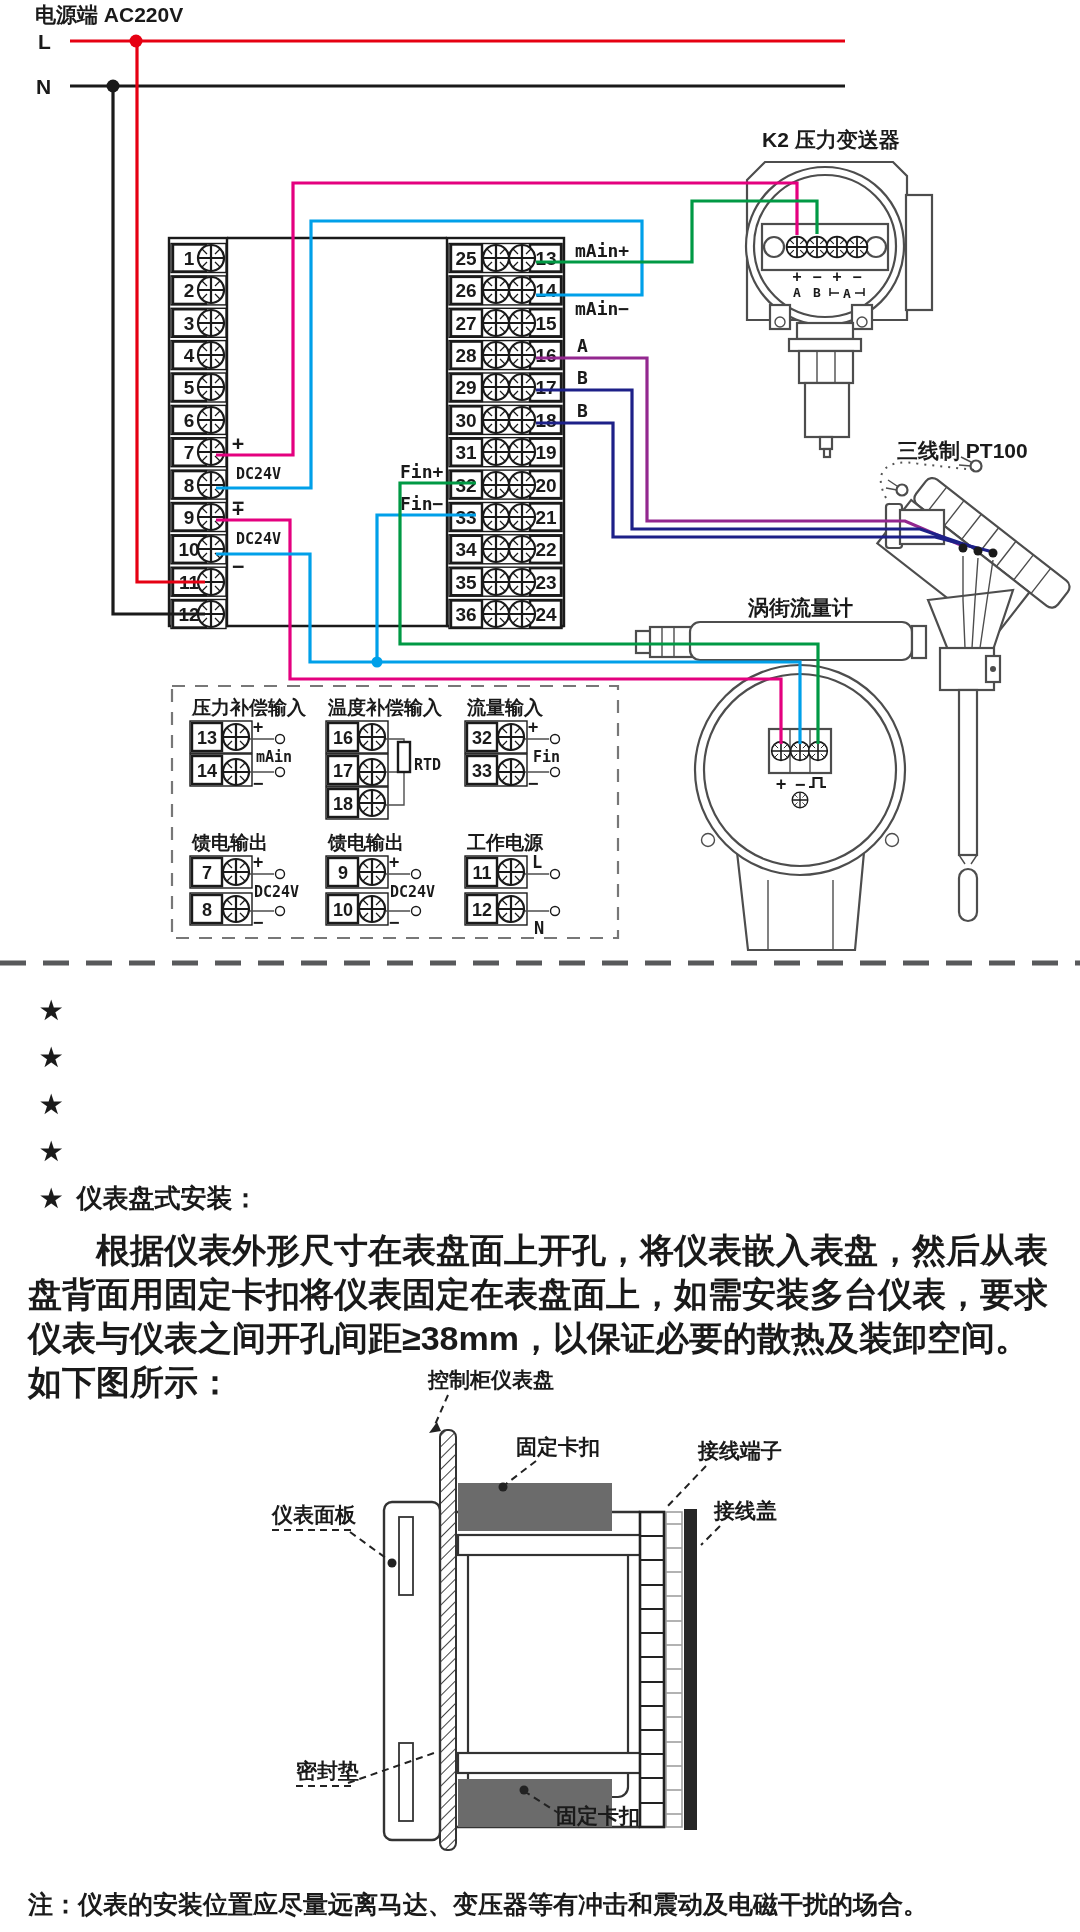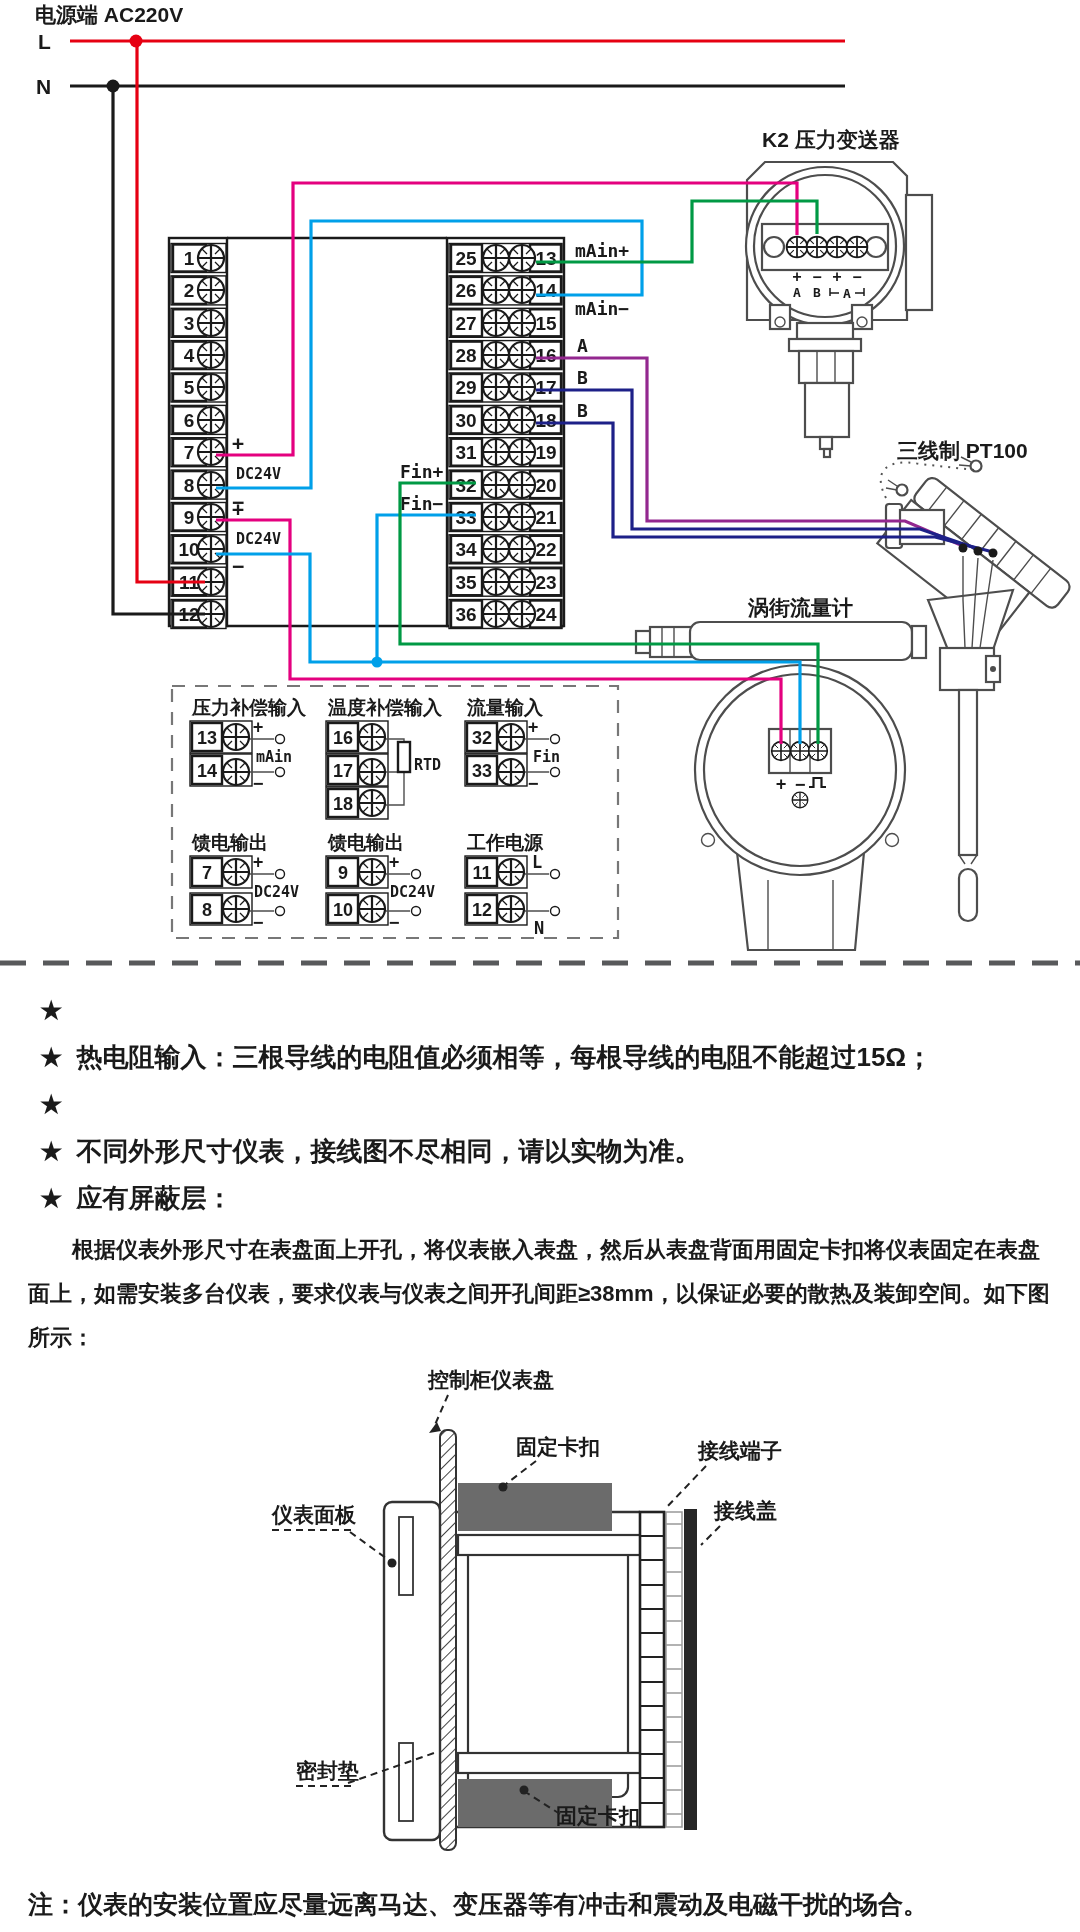--- a/index.html
+++ b/index.html
@@ -23,21 +23,21 @@
   .artn{stroke:#4d4d4d;stroke-width:2.2;fill:none;}
   .thin{stroke:#4d4d4d;stroke-width:1.4;fill:none;}
   .wire{fill:none;stroke-width:3.2;}
   .blk{stroke:#1a1a1a;stroke-width:2.4;fill:#fff;}
   .cell{stroke:#1a1a1a;stroke-width:1.4;fill:#fff;}
   .lead{stroke:#222;stroke-width:2;stroke-dasharray:7 5;fill:none;}
   
   #notes{position:absolute;top:993px;left:0;width:1080px;}
   .bullet{display:flex;align-items:flex-start;margin:0 0 13px 40px;font-weight:700;font-size:26px;line-height:34px;}
   .star{margin-right:14px;font-size:25px;}
-  #para{margin:11px 28px 0 28px;font-weight:700;font-size:22px;line-height:44px;text-indent:2em;}
+  #para{margin:11px 28px 0 28px;font-weight:700;font-size:34px;line-height:44px;text-indent:2em;}
   #footer-note{position:absolute;top:1888px;left:28px;width:1030px;font-weight:700;font-size:25px;}
 </style>
 </head>
 <body>
 
 <svg id="wiring" width="1080" height="975" viewBox="0 0 1080 975">
   <defs>
     <g id="screw">
       <circle r="13" fill="#fff" stroke="#1a1a1a" stroke-width="2.2"></circle>
       <path d="M-13,0 H13 M0,-13 V13" stroke="#1a1a1a" stroke-width="2.2"></path>
@@ -477,32 +477,30 @@
 
   <path d="M0,963 H1080" stroke="#58595b" stroke-width="5" stroke-dasharray="26 17"></path>
 </svg>
 
 <div id="notes">
   <div class="bullet">
       <span class="star">★</span>
     </div>
   <div class="bullet">
       <span class="star">★</span>
-      <span>热电阻输入：三根导线的电阻值必须相等，每根导线的电阻不能超过15Ω；</span>
     </div>
   <div class="bullet">
       <span class="star">★</span>
     </div>
   <div class="bullet">
       <span class="star">★</span>
-      <span>不同外形尺寸仪表，接线图不尽相同，请以实物为准。</span>
     </div>
   <div class="bullet">
       <span class="star">★</span>
-      <span>应有屏蔽层：</span>
+      <span>仪表盘式安装：</span>
     </div>
   <div id="para">根据仪表外形尺寸在表盘面上开孔，将仪表嵌入表盘，然后从表盘背面用固定卡扣将仪表固定在表盘面上，如需安装多台仪表，要求仪表与仪表之间开孔间距≥38mm，以保证必要的散热及装卸空间。如下图所示：</div>
 </div>
 
 <svg id="mounting" width="1080" height="535" viewBox="0 0 1080 535">
   <defs>
     <pattern id="hatch" patternUnits="userSpaceOnUse" width="8" height="8" patternTransform="rotate(45)">
       <line x1="0" y1="0" x2="0" y2="8" stroke="#444" stroke-width="2"></line>
     </pattern>
   </defs>

